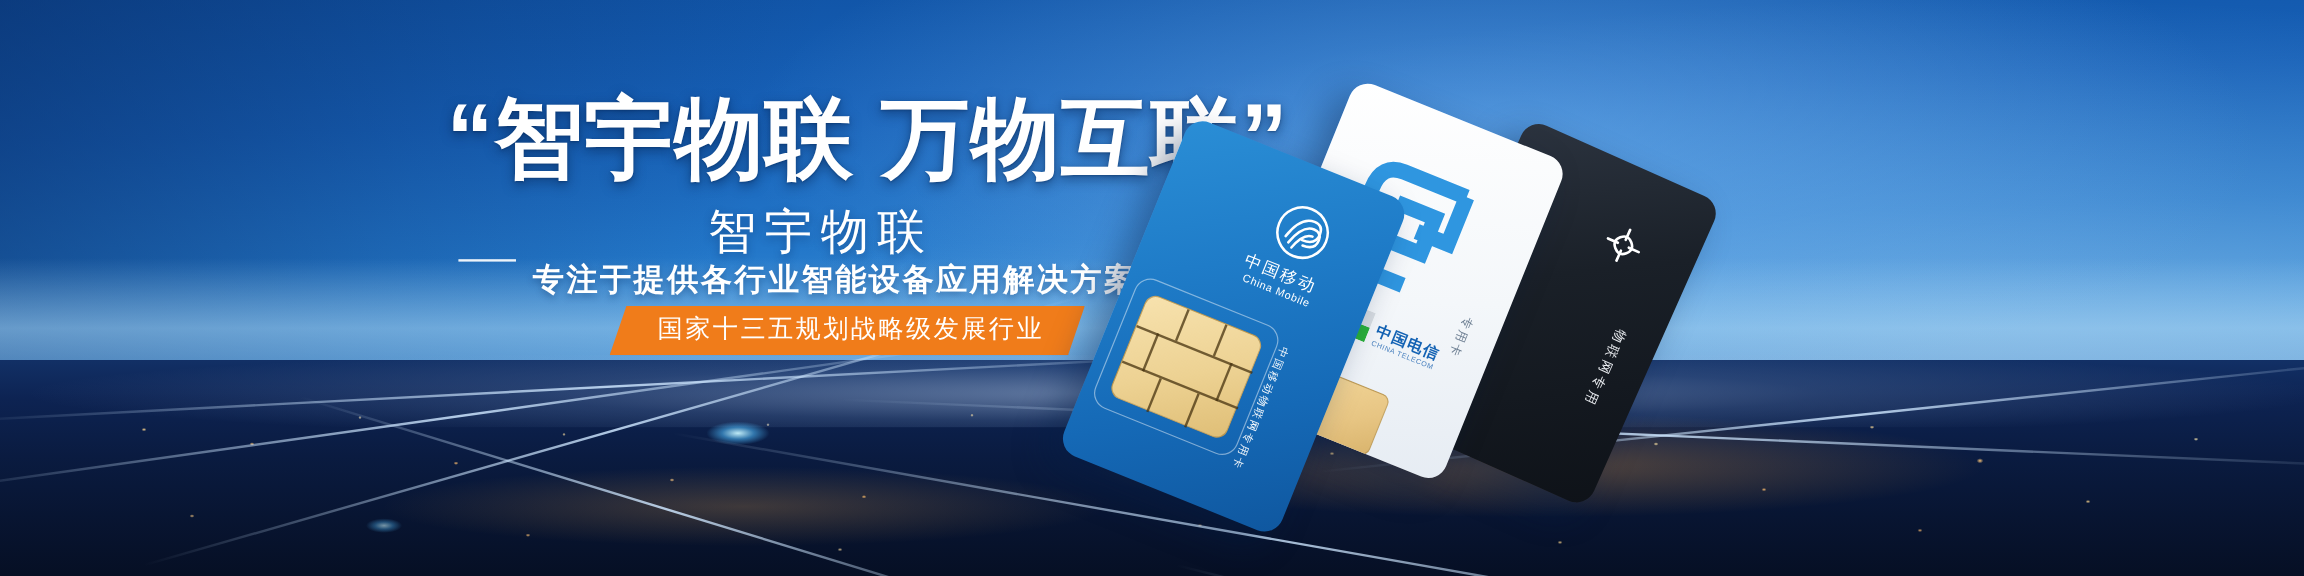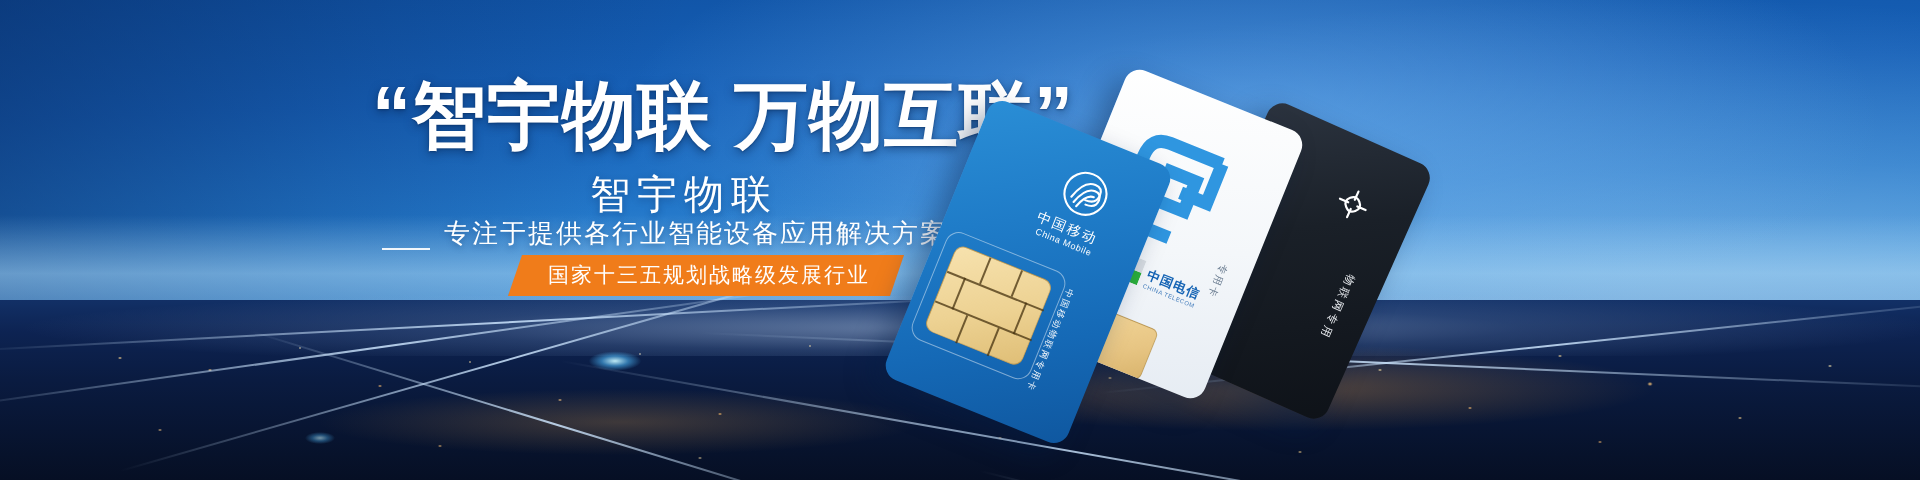--- a/index.html
+++ b/index.html
@@ -87,22 +87,22 @@
 
   .subtitle{
     position:absolute; left:590px; top:172px; width:400px;
     font-size:40px; line-height:44px; font-weight:400; color:#ffffff; white-space:nowrap;
     letter-spacing:7px;
     text-shadow:0 2px 7px rgba(10,45,95,.45);
   }
 
   .tagline{
     position:absolute; left:382px; top:216px; width:620px;
-    display:flex; align-items:flex-end; gap:14px;
-    font-size:26px; line-height:34px; font-weight:400; color:#ffffff; white-space:nowrap;
+    display:flex; align-items:flex-start; gap:14px;
+    font-size:26px; line-height:34px; font-weight:700; color:#ffffff; white-space:nowrap;
     letter-spacing:2px;
     text-shadow:0 2px 6px rgba(10,45,95,.40);
   }
   .rule{ display:inline-block; width:48px; height:2px; background:rgba(255,255,255,.92); flex:none; }
 
   .badge-wrap{ position:absolute; left:508px; top:255px; }
   .badge{
     position:relative; display:inline-block; padding:7px 34px 8px 40px;
     background:#f07c1a; color:#ffffff; font-size:21px; line-height:26px; font-weight:400;
     letter-spacing:2px; white-space:nowrap;

